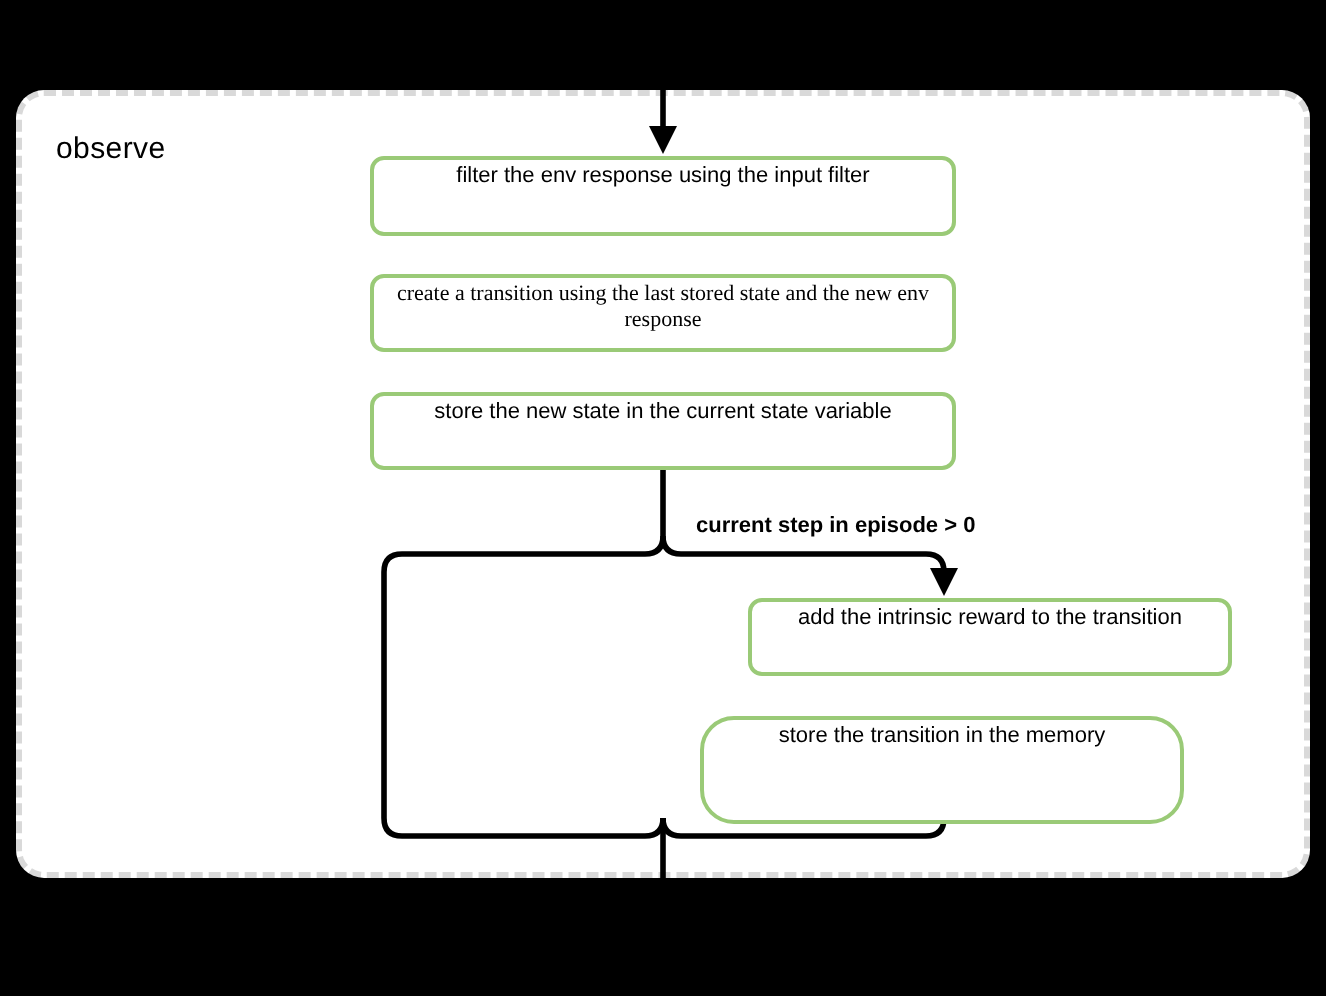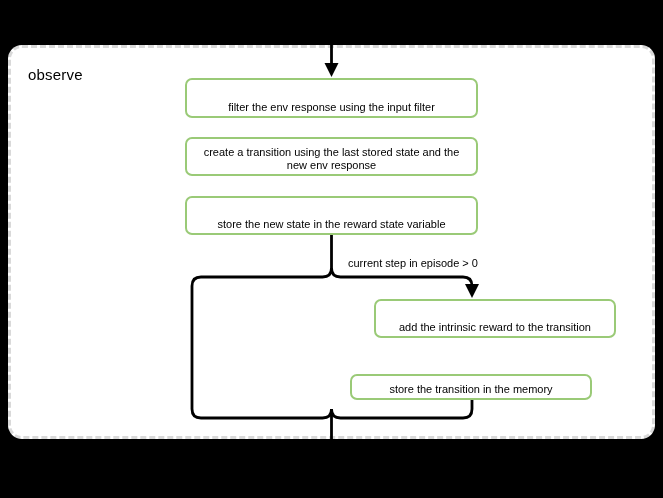--- a/index.html
+++ b/index.html
@@ -29,34 +29,34 @@
     position:absolute; left:0; top:0;
     width:663px; height:498px;
     pointer-events:none;
   }
 
   .node {
     position:absolute; box-sizing:border-box;
     background:#ffffff;
     border:2.5px solid #9aca77;
     border-radius:7px;
-    display:flex; align-items:flex-end; justify-content:center;
+    display:flex; align-items:flex-start; justify-content:center;
     text-align:center;
     font-size:11px; line-height:13px; color:#000000;
     padding:2px 8px;
   }
   #n0 { left:185px; top:78px;  width:293px; height:40px; }
-  #n1 { left:185px; top:137px; width:293px; height:39px; }
+  #n1 { left:185px; top:137px; width:293px; height:39px;font-family:Liberation Serif, serif; }
   #n2 { left:185px; top:196px; width:293px; height:39px; }
   #n3 { left:350px; top:299px; width:242px; height:39px;margin-left:24px; }
-  #n4 { left:350px; top:374px; width:242px; height:26px; }
+  #n4 { left:350px; top:358px; width:242px; height:54px;border-radius:17px; }
 
   .cond-label {
     position:absolute; left:348px; top:257px;
-    font-size:11px; font-weight:normal; color:#000000;
+    font-size:11px; font-weight:bold; color:#000000;
     white-space:nowrap;
   }
 </style>
 </head>
 <body>
 
 <div class="canvas">
 
   <div class="container"></div>
   <div class="title">observe</div>
@@ -78,21 +78,21 @@
     <path d="M331.5 409 L331.5 456" stroke="#000000" stroke-width="2.8" fill="none"></path>
   </svg>
 
   <div class="node" id="n0">
     <span>filter the env response using the input filter</span>
   </div>
   <div class="node" id="n1">
     <span>create a transition using the last stored state and the new env response</span>
   </div>
   <div class="node" id="n2">
-    <span>store the new state in the reward state variable</span>
+    <span>store the new state in the current state variable</span>
   </div>
   <div class="node" id="n3">
     <span>add the intrinsic reward to the transition</span>
   </div>
   <div class="node" id="n4">
     <span>store the transition in the memory</span>
   </div>
 
   <div class="cond-label">current step in episode &gt; 0</div>
 

